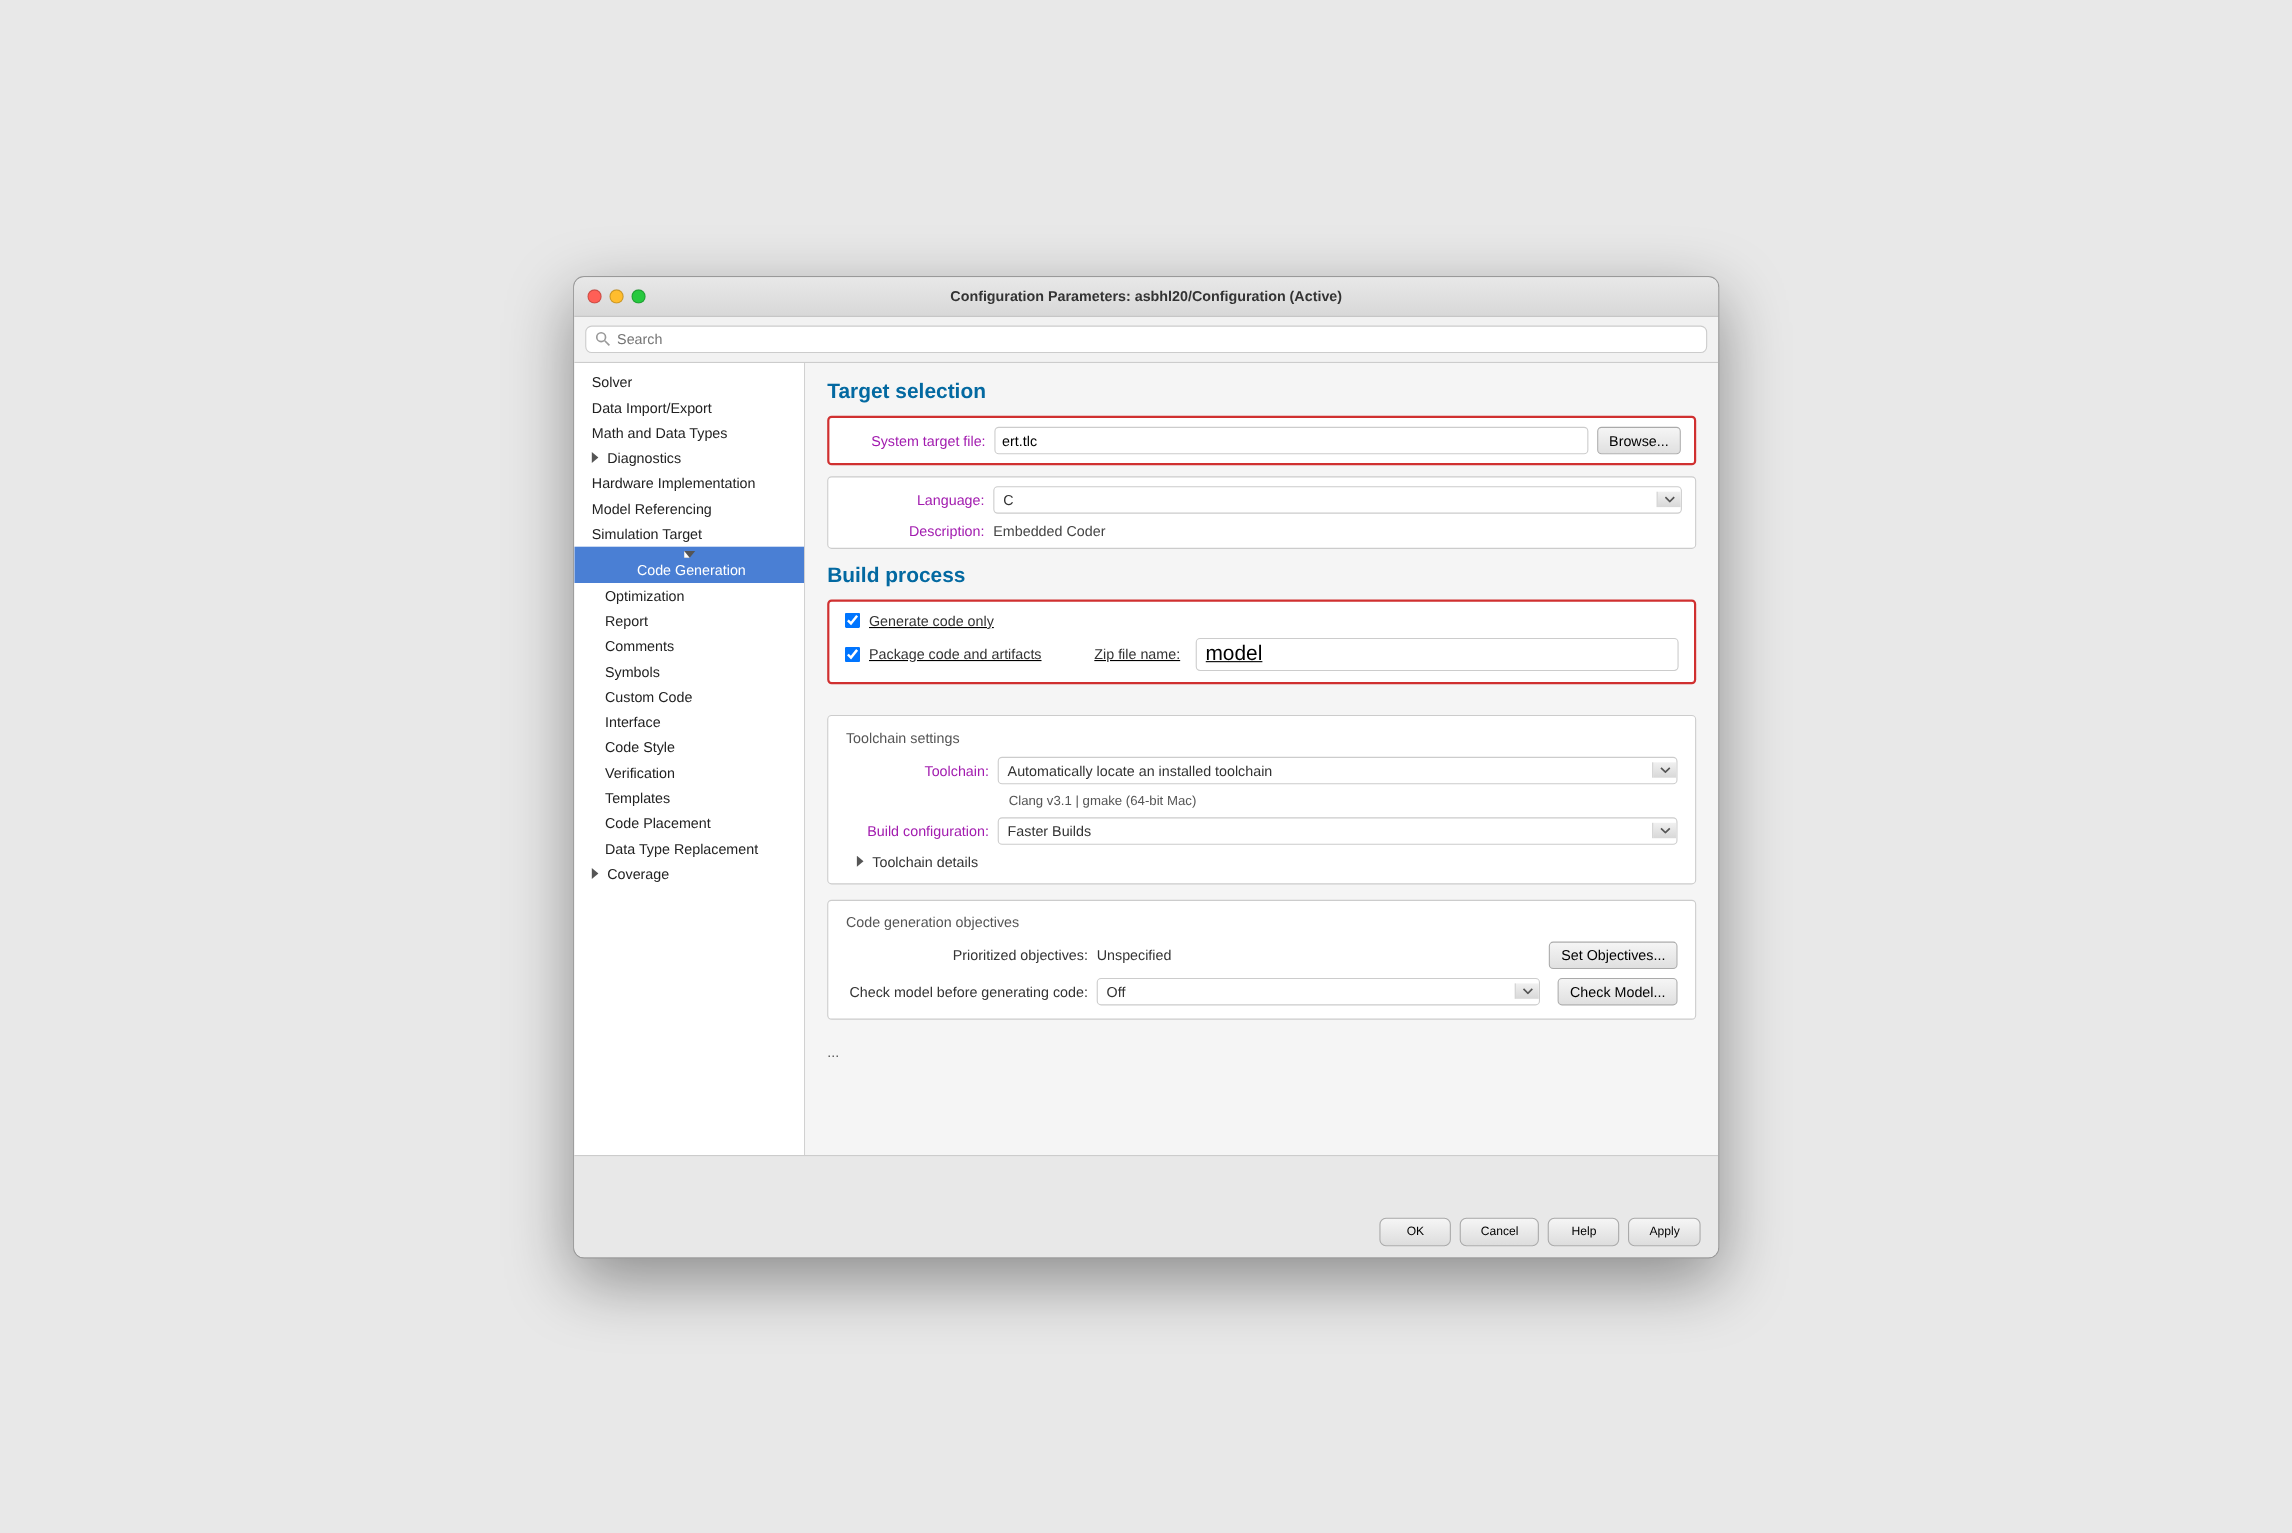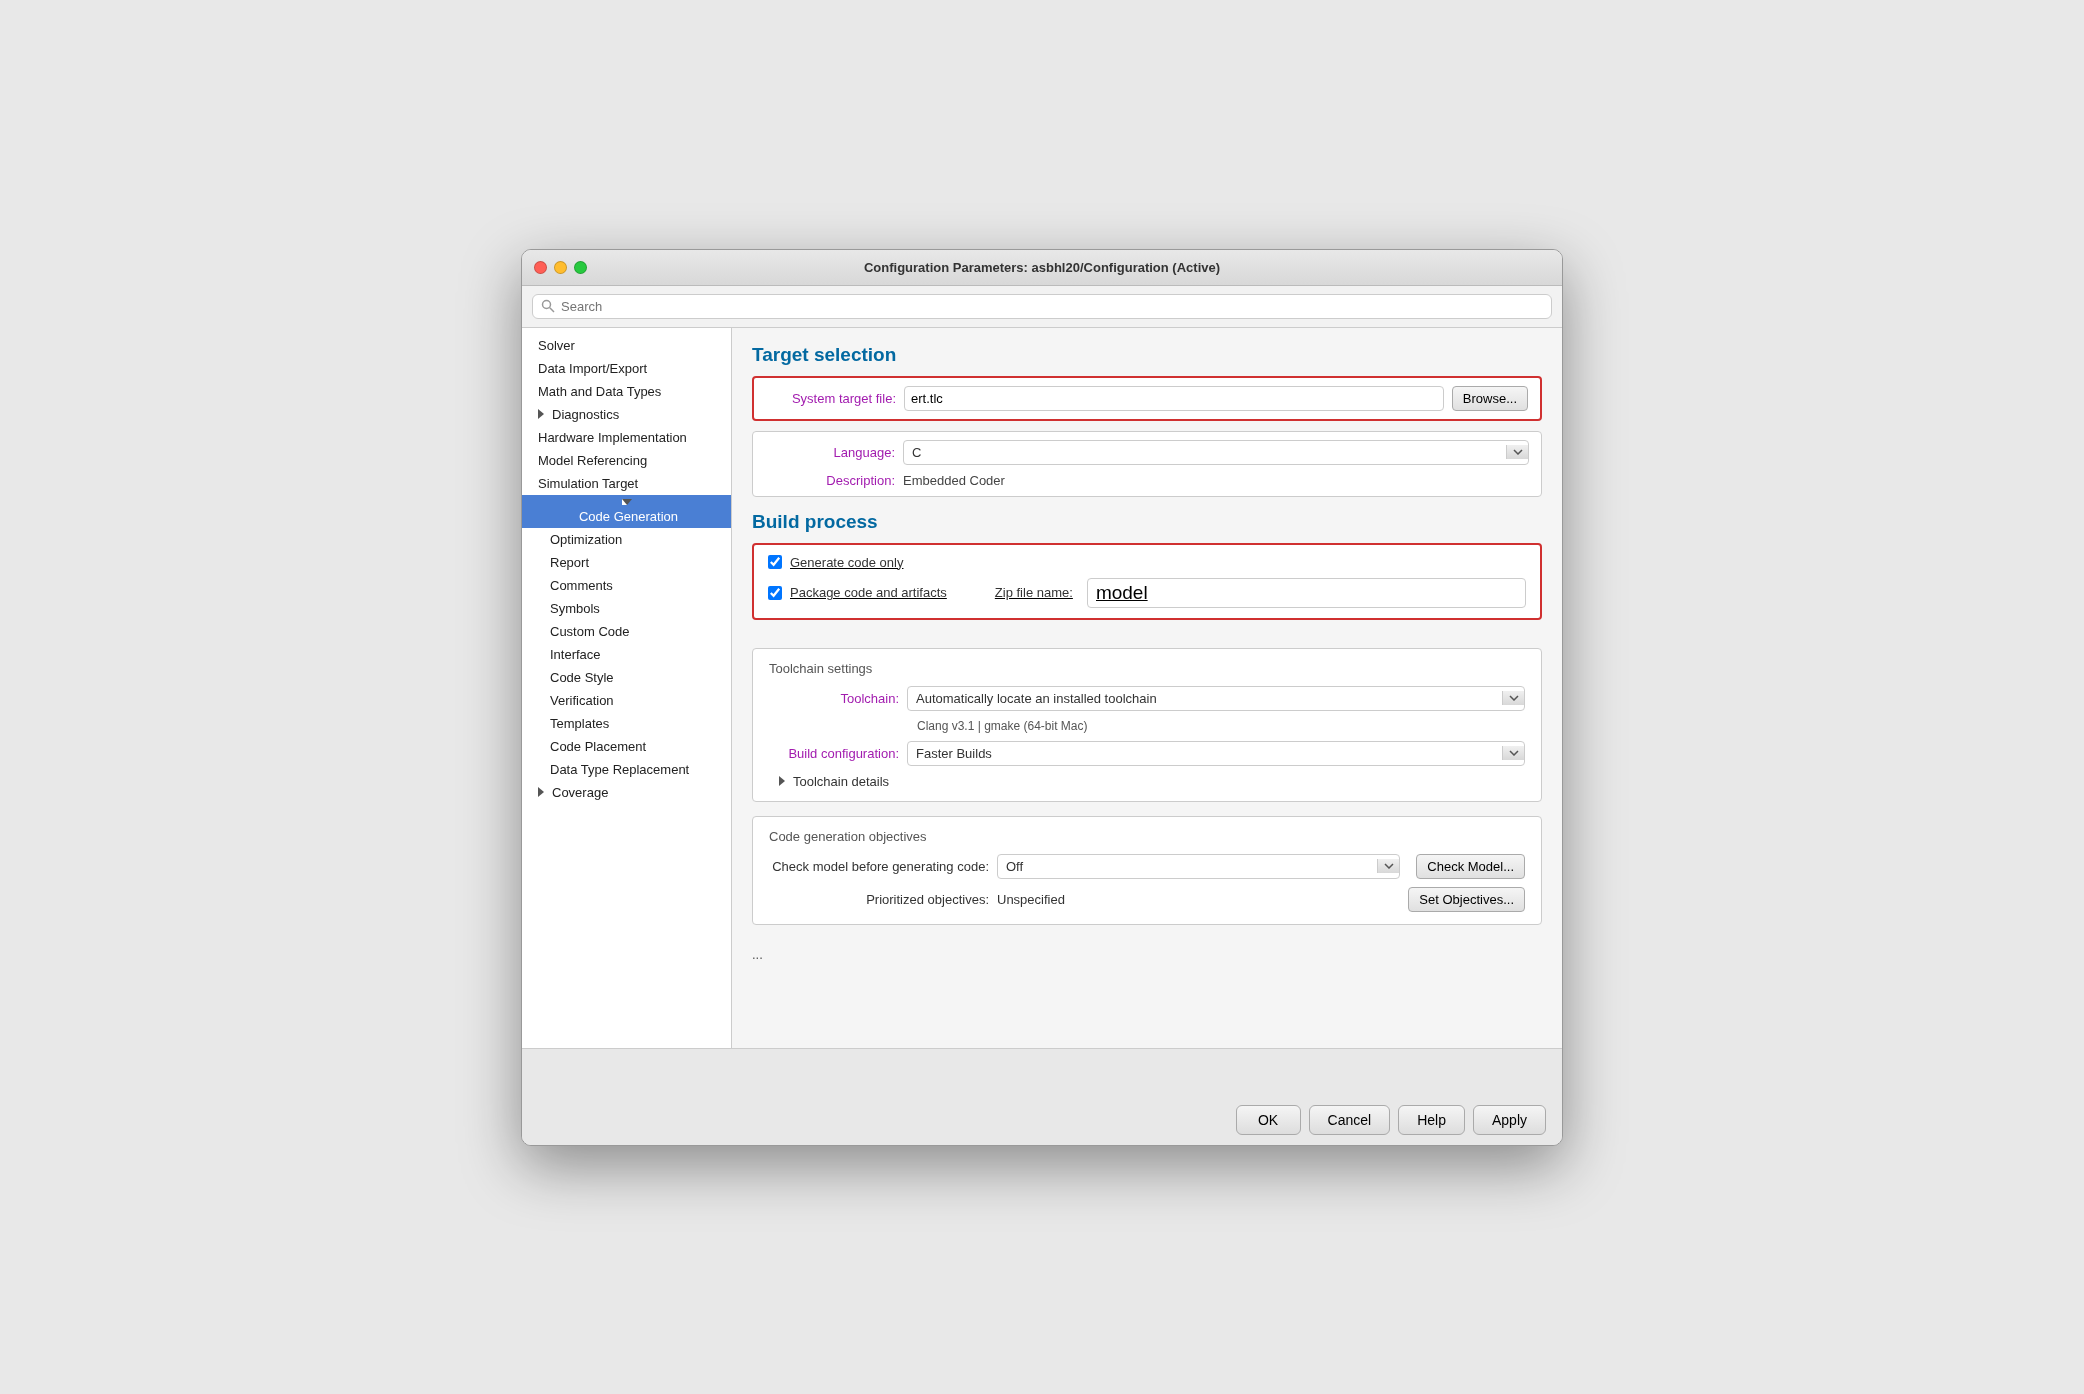--- a/index.html
+++ b/index.html
@@ -276,21 +276,21 @@
       padding: 10px 16px;
       background: #e8e8e8;
       border-top: 1px solid #ccc;
       gap: 8px;
     }
     .bottom-btn {
       padding: 6px 18px;
       border: 1px solid #aaa;
       border-radius: 6px;
       background: linear-gradient(180deg, #f5f5f5 0%, #ddd 100%);
-      font-size: 14px;
+      font-size: 11px;
       cursor: pointer;
       min-width: 65px;
       text-align: center;
       margin-top: 46px;
     }
     .select-dropdown-wrap {
       display: flex;
       align-items: center;
       border: 1px solid #ccc;
       border-radius: 4px;
@@ -481,36 +481,36 @@
         </div>
         <div class="disclosure-row">
           <span class="triangle" style="margin-left:10px;"></span>
           <span>Toolchain details</span>
         </div>
       </div>
 
       <div class="objectives-section">
         <div class="toolchain-header">Code generation objectives</div>
         <div class="obj-row">
+          <span class="obj-label">Prioritized objectives:</span>
+          <span class="obj-value">Unspecified</span>
+          <button class="btn-set-obj">Set Objectives...</button>
+        </div>
+        <div class="obj-row">
           <span class="obj-label">Check model before generating code:</span>
           <div class="select-dropdown-wrap" style="flex:1;">
             <span class="select-text">Off</span>
             <div class="select-btn">
               <svg width="10" height="6" viewBox="0 0 10 6">
                   <path d="M1 1l4 4 4-4" stroke="#555" stroke-width="1.5" fill="none"></path>
                 </svg>
             </div>
           </div>
           <button class="btn-set-obj" style="margin-left:8px;">Check Model...</button>
         </div>
-        <div class="obj-row">
-          <span class="obj-label">Prioritized objectives:</span>
-          <span class="obj-value">Unspecified</span>
-          <button class="btn-set-obj">Set Objectives...</button>
-        </div>
       </div>
 
       <div class="ellipsis-text">...</div>
 
     </div>
   </div>
 
   <div class="bottom-bar">
     <button class="bottom-btn">OK</button>
     <button class="bottom-btn">Cancel</button>

